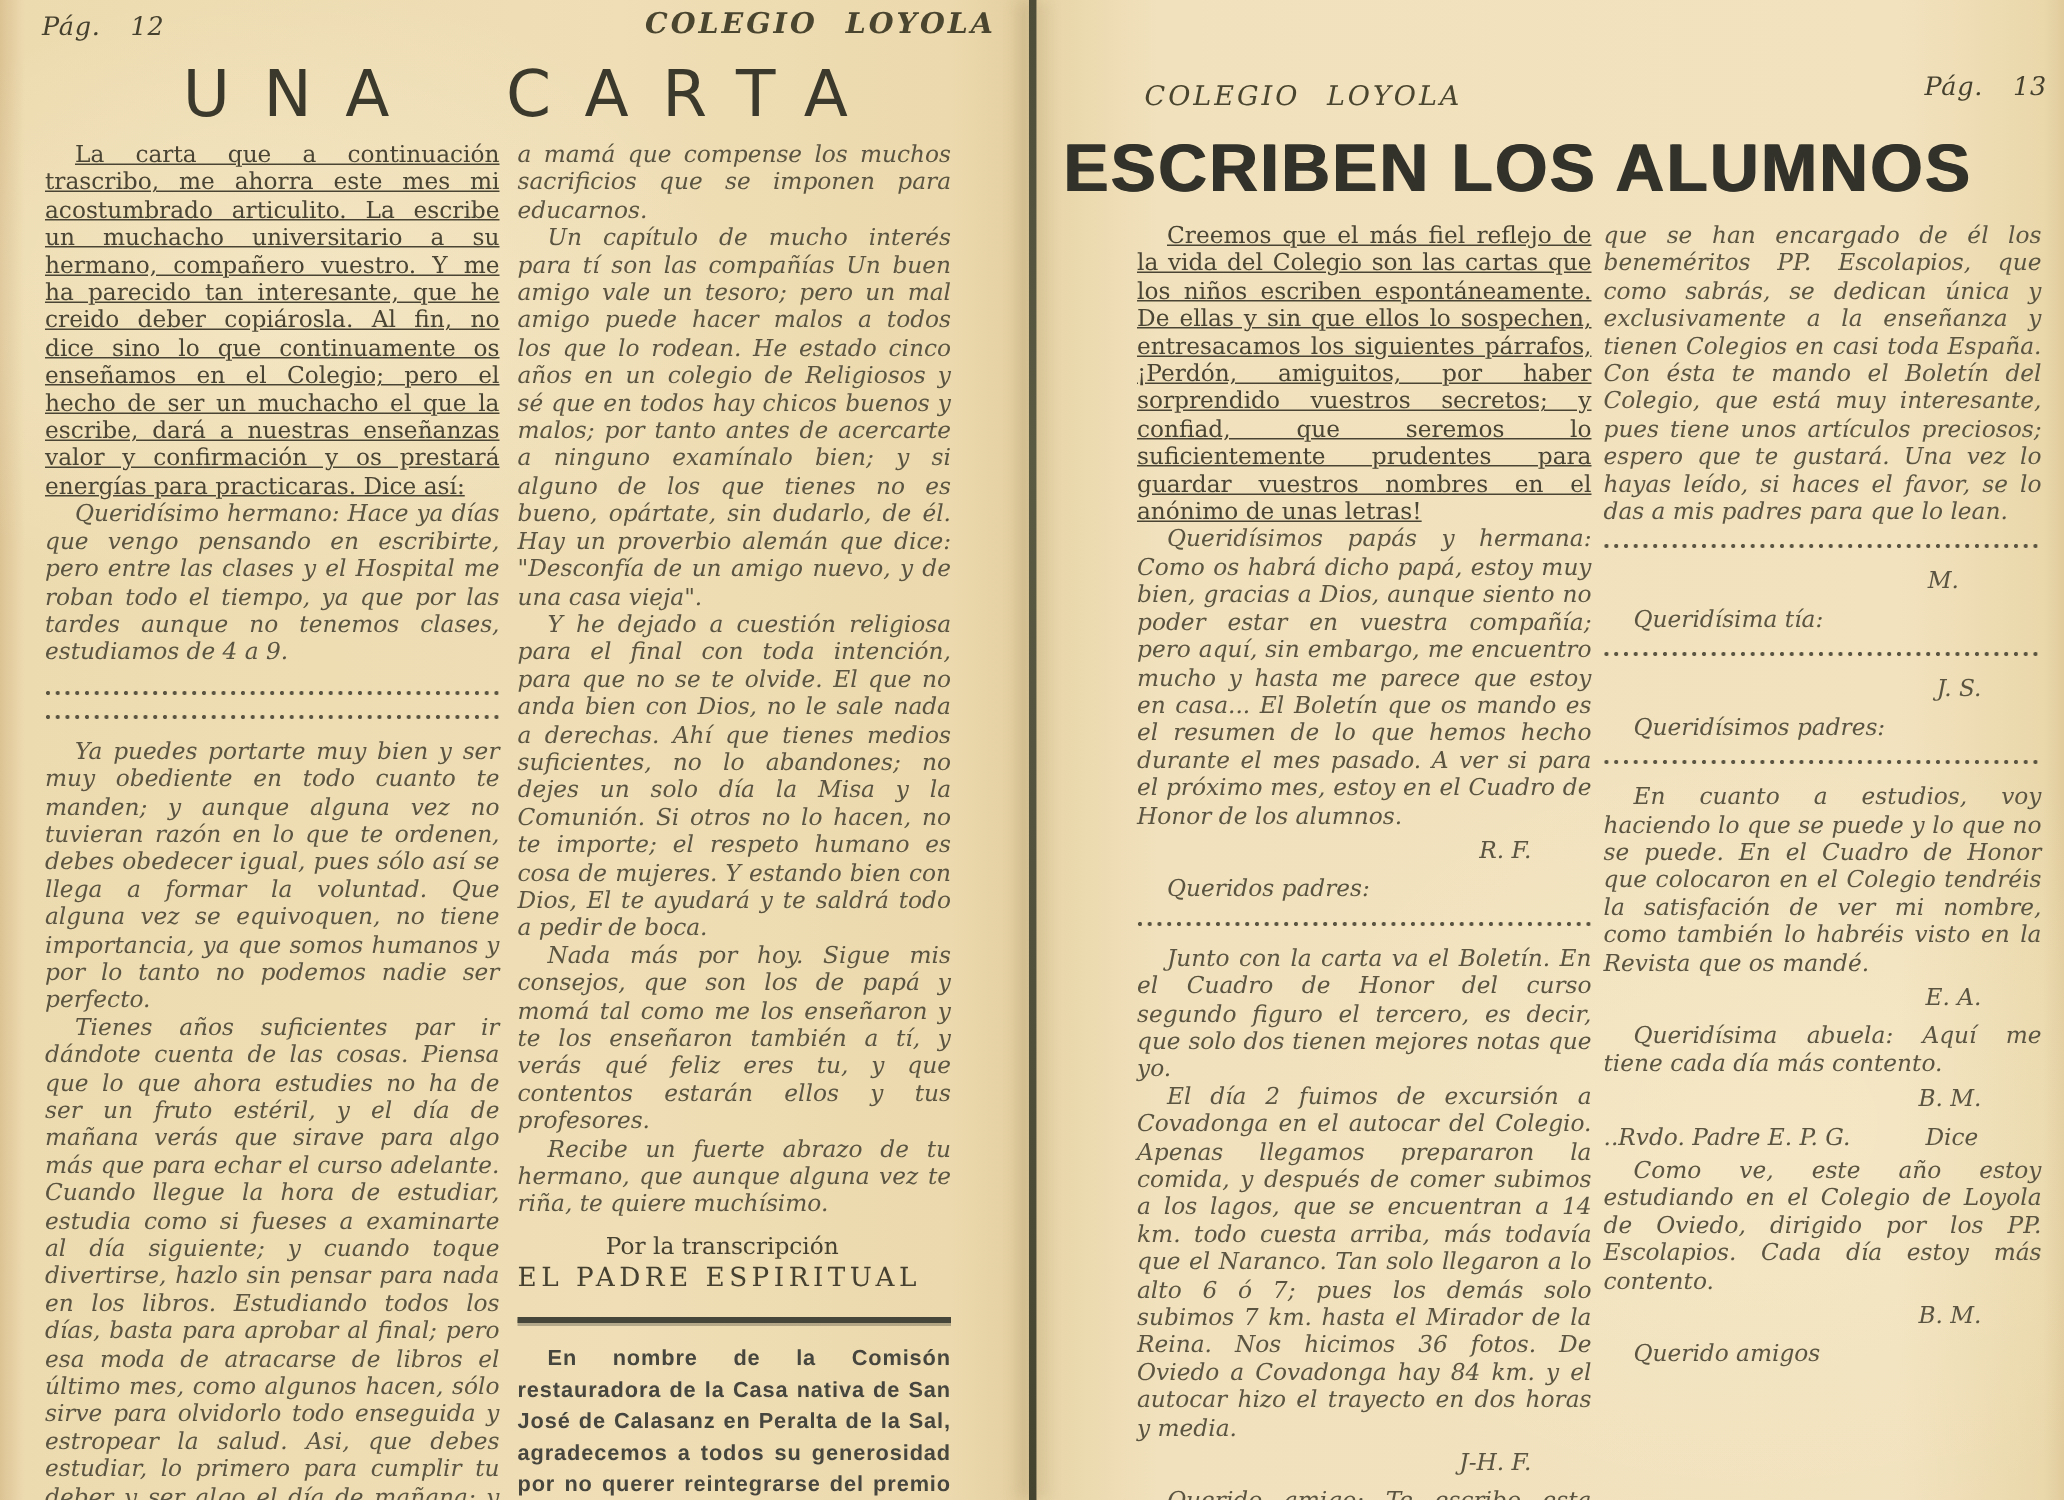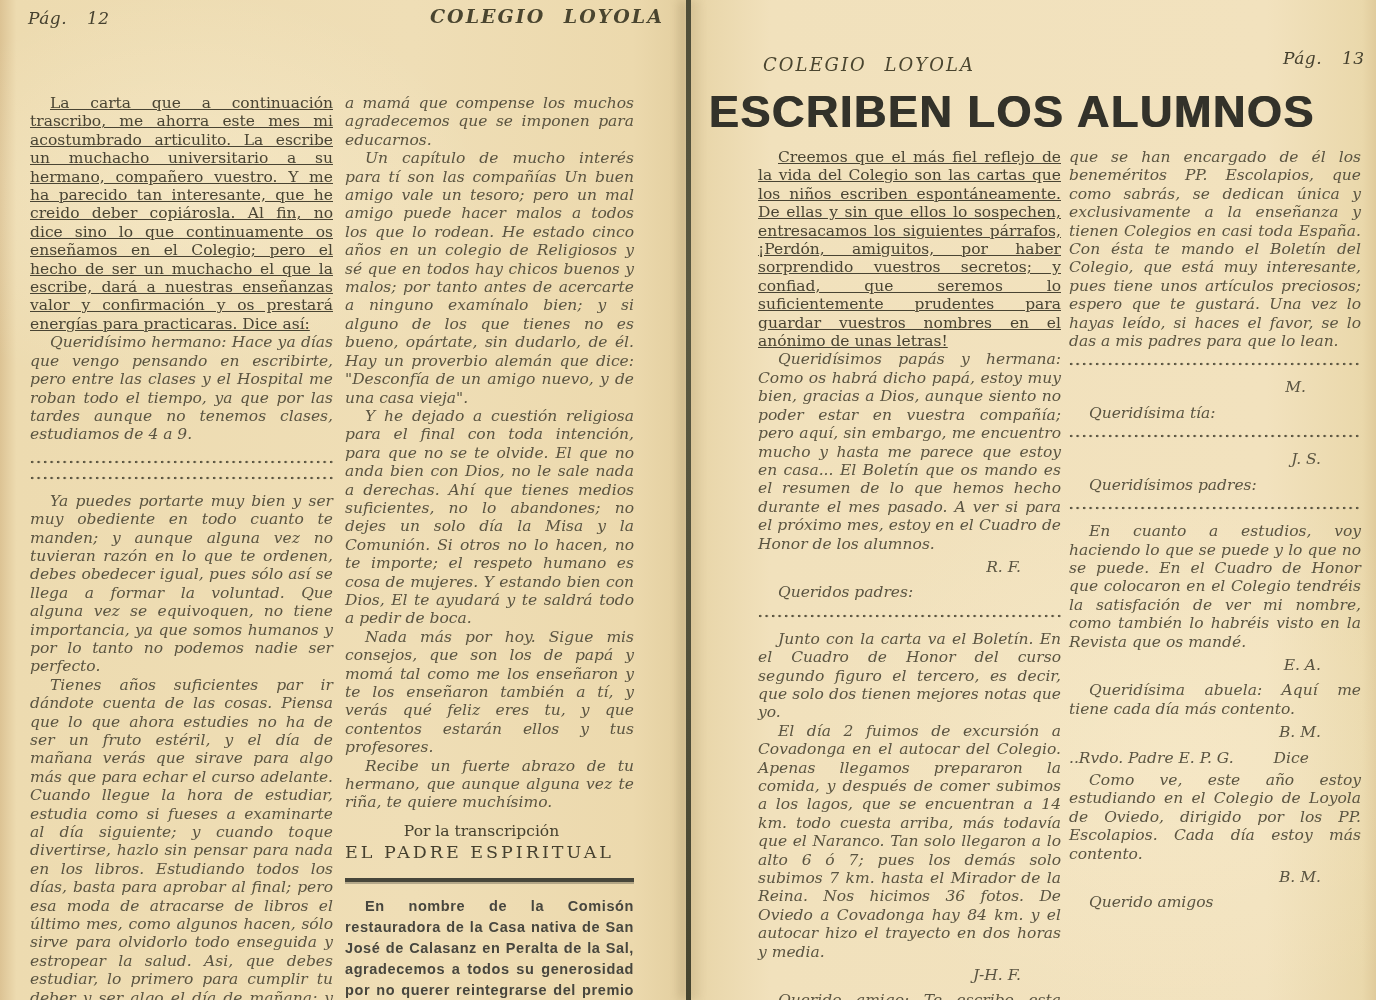--- a/index.html
+++ b/index.html
@@ -31,43 +31,44 @@
   p.rm{color:#494433;text-decoration:underline;}
   p.lt,.lt{font-style:italic;color:#5a5441;}
   .dots{height:4px;margin:12px 0;background-image:radial-gradient(circle at 2px 2px,#5a5440 1.15px,transparent 1.6px);background-size:6.5px 4px;background-repeat:repeat-x;}
   .dots.tight{margin:6px 0 12px;}
   .sig{font-style:italic;color:#5a5441;text-align:right;padding-right:40px;margin:5px 0 7px;}
   .sig.deep{padding-right:55px;}
   .byline{ text-align:center;padding-right:16px;margin-top:10px;color:#45402f;}
   .byline-name{padding-right:4px;margin-top:3px;font-size:17.5px;letter-spacing:3px;color:#45402f;}
   .rule{height:4px;background:#47463a;margin:16px 0 14px;box-shadow:0 2px 0 rgba(71,70,58,.35);}
   .notice{font-family:"Liberation Sans",sans-serif;font-weight:bold;font-size:14.5px;line-height:21px;letter-spacing:.6px;color:#47463e;text-align:justify;}
-  .rvdo-row{display:flex;gap:40px;font-style:italic;color:#5a5441;margin:4px 0;}
+  .rvdo-row{display:flex;gap:50px;font-style:italic;color:#5a5441;margin:4px 0;}
 </style>
 </head>
 <body>
 
 <div class="spread">
 
   <div class="fold"></div>
 
   <div class="pg-label" style="left:28px;top:8px;">Pág. 12</div>
   <div class="masthead bold" style="left:430px;top:5px;">COLEGIO LOYOLA</div>
+  <div class="title-l">UNA CARTA</div>
 
   <div class="col" style="left:30px;top:94px;width:303px;">
     <p class="rm">La carta que a continuación trascribo, me ahorra este mes mi acostumbrado articulito. La escribe un muchacho universitario a su hermano, compañero vuestro. Y me ha parecido tan interesante, que he creido deber copiárosla. Al fin, no dice sino lo que continuamente os enseñamos en el Colegio; pero el hecho de ser un muchacho el que la escribe, dará a nuestras enseñanzas valor y confirmación y os prestará energías para practicaras. Dice así:</p>
     <p class="lt">Queridísimo hermano: Hace ya días que vengo pensando en escribirte, pero entre las clases y el Hospital me roban todo el tiempo, ya que por las tardes aunque no tenemos clases, estudiamos de 4 a 9.</p>
     <div class="dots" style="margin-top:16px;"></div>
     <div class="dots tight"></div>
     <p class="lt">Ya puedes portarte muy bien y ser muy obediente en todo cuanto te manden; y aunque alguna vez no tuvieran razón en lo que te ordenen, debes obedecer igual, pues sólo así se llega a formar la voluntad. Que alguna vez se equivoquen, no tiene importancia, ya que somos humanos y por lo tanto no podemos nadie ser perfecto.</p>
     <p class="lt">Tienes años suficientes par ir dándote cuenta de las cosas. Piensa que lo que ahora estudies no ha de ser un fruto estéril, y el día de mañana verás que sirave para algo más que para echar el curso adelante. Cuando llegue la hora de estudiar, estudia como si fueses a examinarte al día siguiente; y cuando toque divertirse, hazlo sin pensar para nada en los libros. Estudiando todos los días, basta para aprobar al final; pero esa moda de atracarse de libros el último mes, como algunos hacen, sólo sirve para olvidorlo todo enseguida y estropear la salud. Asi, que debes estudiar, lo primero para cumplir tu deber y ser algo el día de mañana; y lo segundo para darles alguna satisfacción a papá y</p>
   </div>
 
   <div class="col" style="left:345px;top:94px;width:289px;">
-    <p class="lt noind">a mamá que compense los muchos agradecemos que se imponen para educarnos.</p>
+    <p class="lt noind">a mamá que compense los muchos sacrificios que se imponen para educarnos.</p>
     <p class="lt">Un capítulo de mucho interés para tí son las compañías Un buen amigo vale un tesoro; pero un mal amigo puede hacer malos a todos los que lo rodean. He estado cinco años en un colegio de Religiosos y sé que en todos hay chicos buenos y malos; por tanto antes de acercarte a ninguno examínalo bien; y si alguno de los que tienes no es bueno, opártate, sin dudarlo, de él. Hay un proverbio alemán que dice: "Desconfía de un amigo nuevo, y de una casa vieja".</p>
     <p class="lt">Y he dejado a cuestión religiosa para el final con toda intención, para que no se te olvide. El que no anda bien con Dios, no le sale nada a derechas. Ahí que tienes medios suficientes, no lo abandones; no dejes un solo día la Misa y la Comunión. Si otros no lo hacen, no te importe; el respeto humano es cosa de mujeres. Y estando bien con Dios, El te ayudará y te saldrá todo a pedir de boca.</p>
     <p class="lt">Nada más por hoy. Sigue mis consejos, que son los de papá y momá tal como me los enseñaron y te los enseñaron también a tí, y verás qué feliz eres tu, y que contentos estarán ellos y tus profesores.</p>
     <p class="lt">Recibe un fuerte abrazo de tu hermano, que aunque alguna vez te riña, te quiere muchísimo.</p>
     <div class="byline">Por la transcripción</div>
     <div class="byline-name">EL PADRE ESPIRITUAL</div>
     <div class="rule"></div>
     <p class="notice">En nombre de la Comisón restauradora de la Casa nativa de San José de Calasanz en Peralta de la Sal, agradecemos a todos su generosidad por no querer reintegrarse del premio que correspondió en la Lotería de Navidad, cuyo importe se destina a ese fin. ¡Que nuestro santo Padre se lo recompense!</p>
   </div>
 

